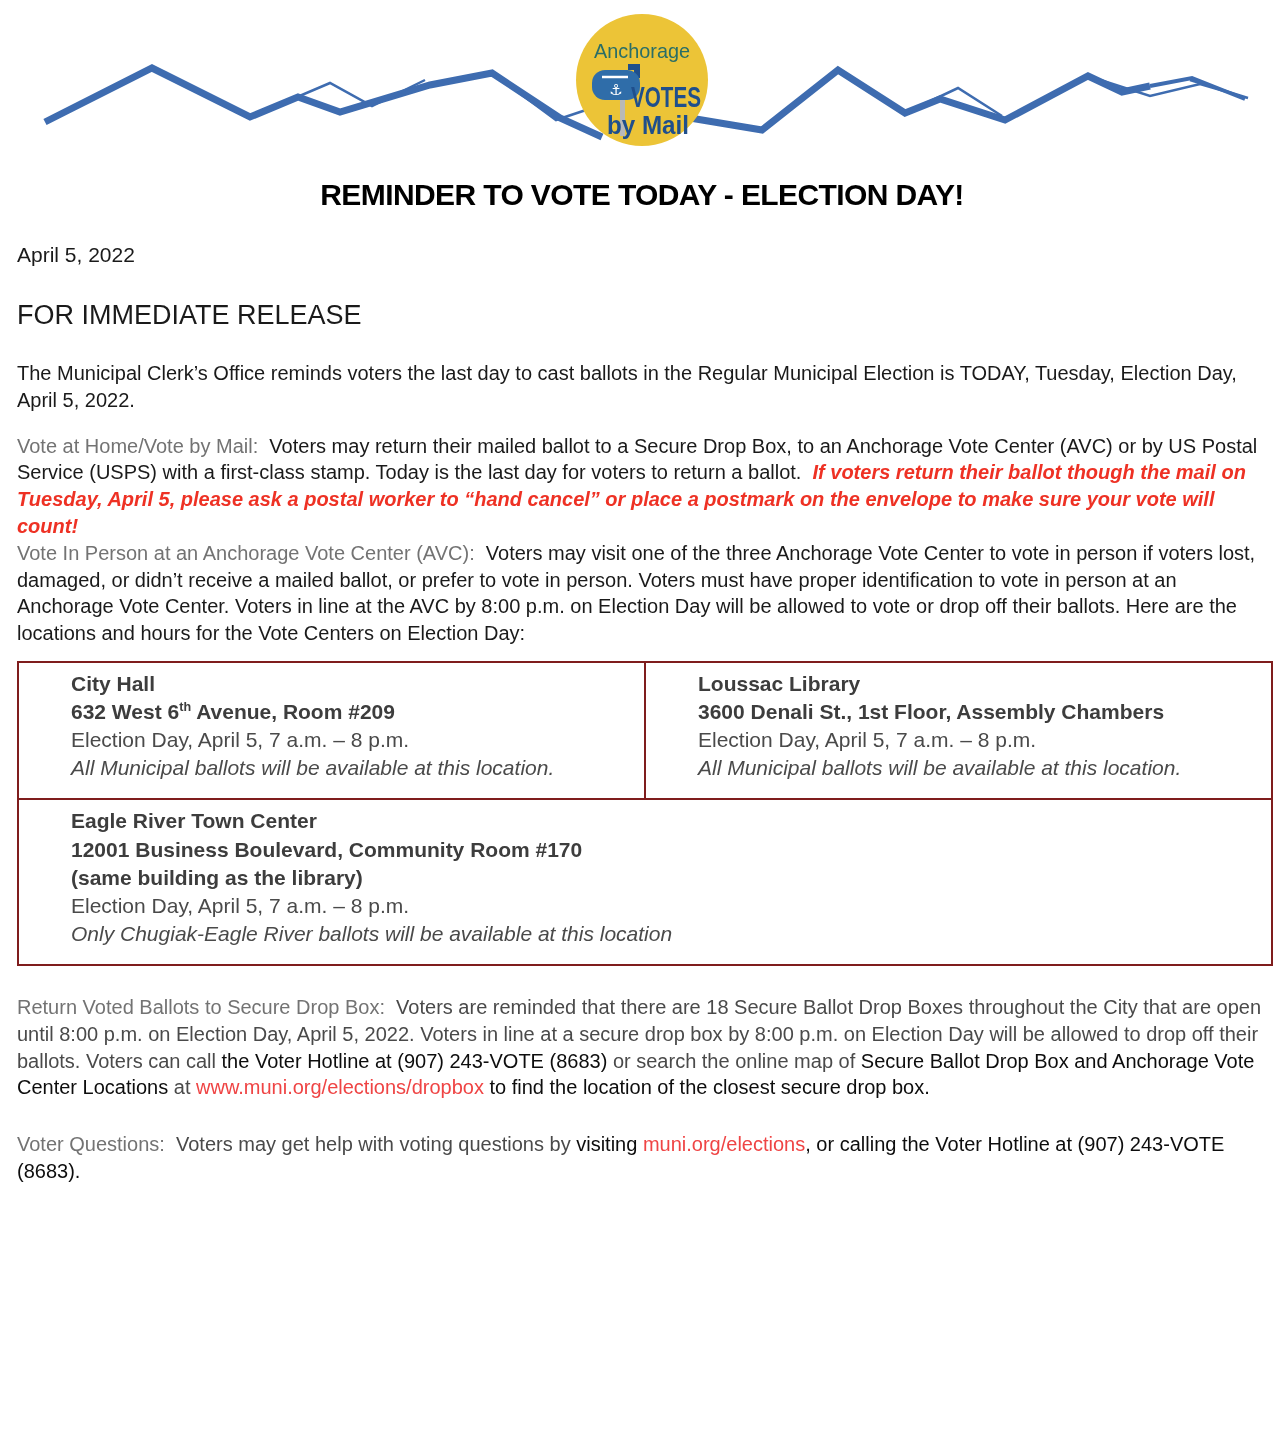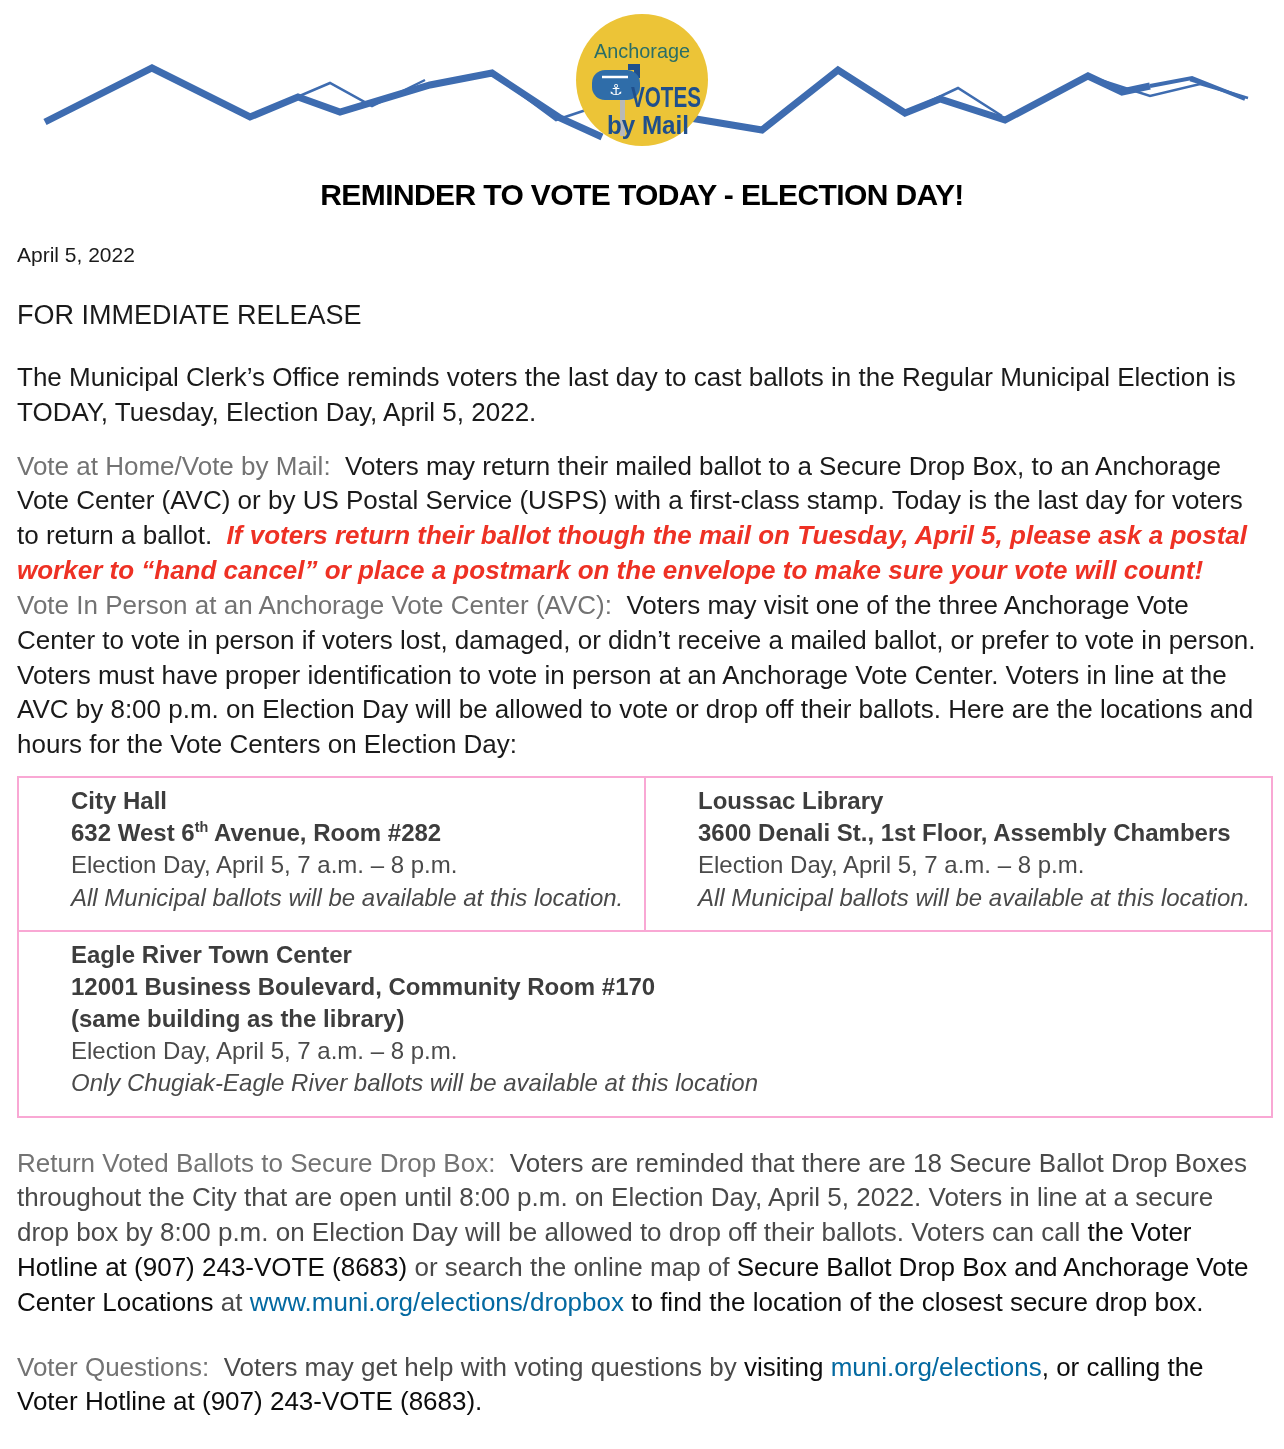--- a/index.html
+++ b/index.html
@@ -17,39 +17,39 @@
   .logo{position:absolute;top:12px;left:574px;width:136px;height:136px;}
 
   
   .titles{text-align:center;margin-top:16px;line-height:41px;}
   .titles div{
     font-weight:700;font-size:30px;color:#000;letter-spacing:-0.6px;
   }
 
   
   .content{padding:0 17px;}
-  .rich{white-space:pre-wrap;font-size:26px;line-height:1.34;margin:0;}
+  .rich{white-space:pre-wrap;font-size:20px;line-height:1.34;margin:0;}
   .date-line{margin-top:28px;font-size:21px;color:#1a1a1a;}
   .release-line{margin-top:33px;font-size:27px;color:#1a1a1a;}
   .intro{margin-top:29px;color:#1a1a1a;}
   .sec{margin-top:19px;color:#1a1a1a;}
   b.h{font-weight:400;color:#737373;}
   .warn{color:#ee3124;font-weight:700;font-style:italic;}
   .gray{color:#4a4a4a;}
   .blk{color:#0d0d0d;}
-  a.lnk{color:#0369a1;text-decoration:none;cursor:pointer;}
+  a.lnk{color:#ef4444;text-decoration:none;cursor:pointer;}
 
   
   table.loc{
     border-collapse:collapse;width:1256px;margin:14px auto 0 auto;
     table-layout:fixed;
   }
   table.loc td{
-    border:2px solid #f9a8d4;vertical-align:top;
-    font-size:24px;line-height:1.34;color:#4a4a4a;
+    border:2px solid #7f1d1d;vertical-align:top;
+    font-size:21px;line-height:1.34;color:#4a4a4a;
     padding:7px 14px 16px 52px;
   }
   td.span-cell{padding-left:304px;padding-bottom:6px;}
   .cell b{color:#3d3d3d;}
   .note{font-style:italic;}
   sup.ord{font-size:60%;vertical-align:super;line-height:0;}
 
   .dropbox-p{margin-top:28px;}
   .questions-p{margin-top:30px;}
 </style>
@@ -101,21 +101,21 @@
     <div class="sec">
       <p class="rich"><b class="h">Vote at Home/Vote by Mail:</b><span>  Voters may return their mailed ballot to a Secure Drop Box, to an Anchorage Vote Center (AVC) or by US Postal Service (USPS) with a first-class stamp. Today is the last day for voters to return a ballot.  </span><span class="warn">If voters return their ballot though the mail on Tuesday, April 5, please ask a postal worker to “hand cancel” or place a postmark on the envelope to make sure your vote will count!</span></p>
       <p class="rich"><b class="h">Vote In Person at an Anchorage Vote Center (AVC):</b><span>  Voters may visit one of the three Anchorage Vote Center to vote in person if voters lost, damaged, or didn’t receive a mailed ballot, or prefer to vote in person. Voters must have proper identification to vote in person at an Anchorage Vote Center. Voters in line at the AVC by 8:00 p.m. on Election Day will be allowed to vote or drop off their ballots. Here are the locations and hours for the Vote Centers on Election Day:</span></p>
     </div>
 
     <table class="loc">
       <tbody>
           <tr>
         <td class="cell">
           <div><b>City Hall</b></div>
-          <div><b><span>632 West 6</span><sup class="ord">th</sup><span> Avenue, Room #282</span></b></div>
+          <div><b><span>632 West 6</span><sup class="ord">th</sup><span> Avenue, Room #209</span></b></div>
           <div>Election Day, April 5, 7 a.m. – 8 p.m.</div>
           <div class="note">All Municipal ballots will be available at this location.</div>
         </td>
         <td class="cell">
           <div><b>Loussac Library</b></div>
           <div><b>3600 Denali St., 1st Floor, Assembly Chambers</b></div>
           <div>Election Day, April 5, 7 a.m. – 8 p.m.</div>
           <div class="note">All Municipal ballots will be available at this location.</div>
         </td>
       </tr>

